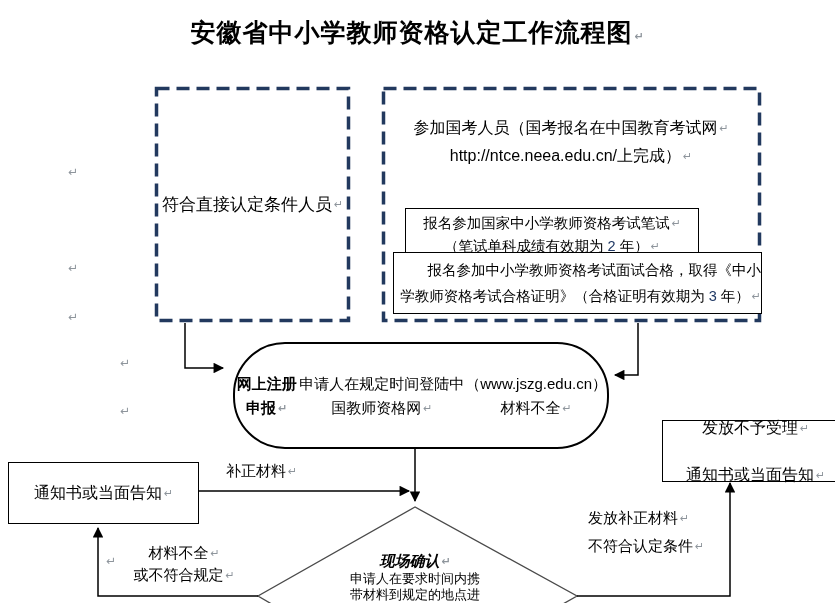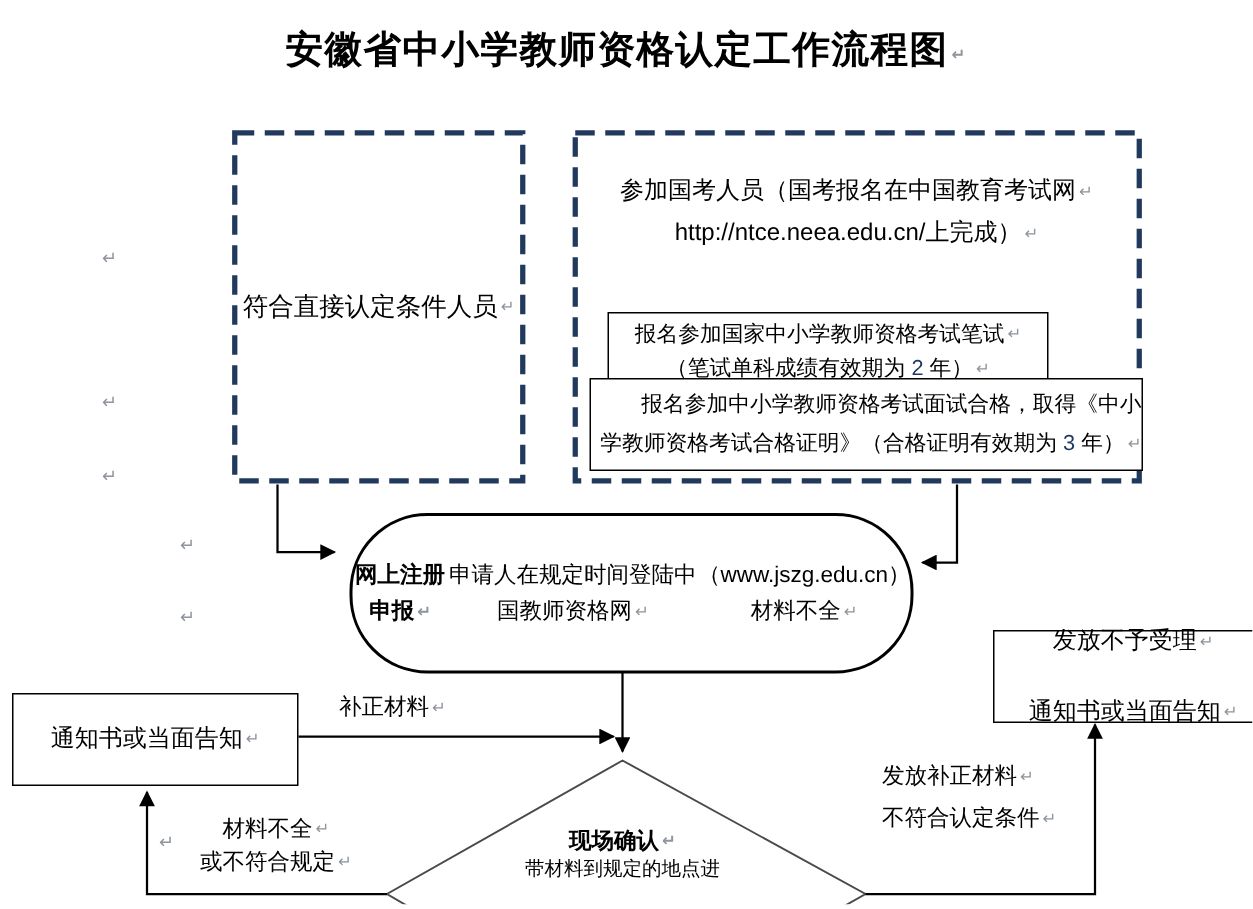--- a/index.html
+++ b/index.html
@@ -12,21 +12,21 @@
   .rheader{left:382px;top:114px;width:378px;text-align:center;font-size:16px;line-height:27px;}
   .solidbox{background:#fff;border:1.5px solid #000;display:flex;flex-direction:column;align-items:center;justify-content:center;text-align:center;}
   .wtbox{left:405px;top:167px;width:292px;height:52px;font-size:14.5px;line-height:23px;margin-top:41px;}
   .ivbox{left:393px;top:252px;width:367px;height:60px;font-size:14.5px;line-height:26px;align-items:flex-end;}
   .oval{left:233px;top:342px;width:372px;height:103px;background:#fff;border:2px solid #000;border-radius:52px;
         display:flex;flex-direction:row;align-items:center;justify-content:center;text-align:center;font-size:15px;line-height:24px;}
   .oval .b{font-weight:bold;}
   .suppbox{left:8px;top:462px;width:189px;height:60px;font-size:16px;line-height:27px;}
   .rejbox{left:662px;top:420px;width:185px;height:60px;font-size:16px;line-height:27px;gap:19px;}
   .diamond-text{left:315px;top:551px;width:200px;text-align:center;font-size:13px;line-height:16px;}
-  .diamond-text .b{font-weight:bold;font-size:15px;line-height:19px;}
+  .diamond-text .b{font-weight:bold;font-size:15px;line-height:19px;font-style:italic;}
   .lbl-supp{left:226px;top:462px;font-size:15px;}
   .lbl-incomplete{left:128px;top:542px;width:112px;text-align:center;font-size:15px;line-height:22px;}
   .lbl-reject{left:588px;top:504px;font-size:15px;line-height:27px;}
   .num{color:#1f3864;}
   .pmark{color:#8e959c;font-size:11px;margin-left:2px;vertical-align:1px;}
   .pfloat{position:absolute;color:#8e959c;font-size:12px;}
   .conn{stroke:#000;stroke-width:1.5;fill:none;}
   .dash{stroke:#22395e;stroke-width:3.5;fill:none;stroke-dasharray:13 7;}
   .dmnd{stroke:#4a4a4a;stroke-width:1.3;fill:#fff;}
 </style>
@@ -85,20 +85,21 @@
     <div><span>通知书或当面告知</span><span class="pmark">↵</span></div>
   </div>
 
   <div class="abs solidbox rejbox">
     <div><span>发放不予受理</span><span class="pmark">↵</span></div>
     <div><span>通知书或当面告知</span><span class="pmark">↵</span></div>
   </div>
 
   <div class="abs diamond-text">
     <div class="b"><span>现场确认</span><span class="pmark">↵</span></div>
+    <div>申请人在要求时间内携</div>
     <div>带材料到规定的地点进</div>
   </div>
 
   <div class="abs lbl-supp"><span>补正材料</span><span class="pmark">↵</span></div>
 
   <div class="abs lbl-incomplete">
     <div><span>材料不全</span><span class="pmark">↵</span></div>
     <div><span>或不符合规定</span><span class="pmark">↵</span></div>
   </div>
 

